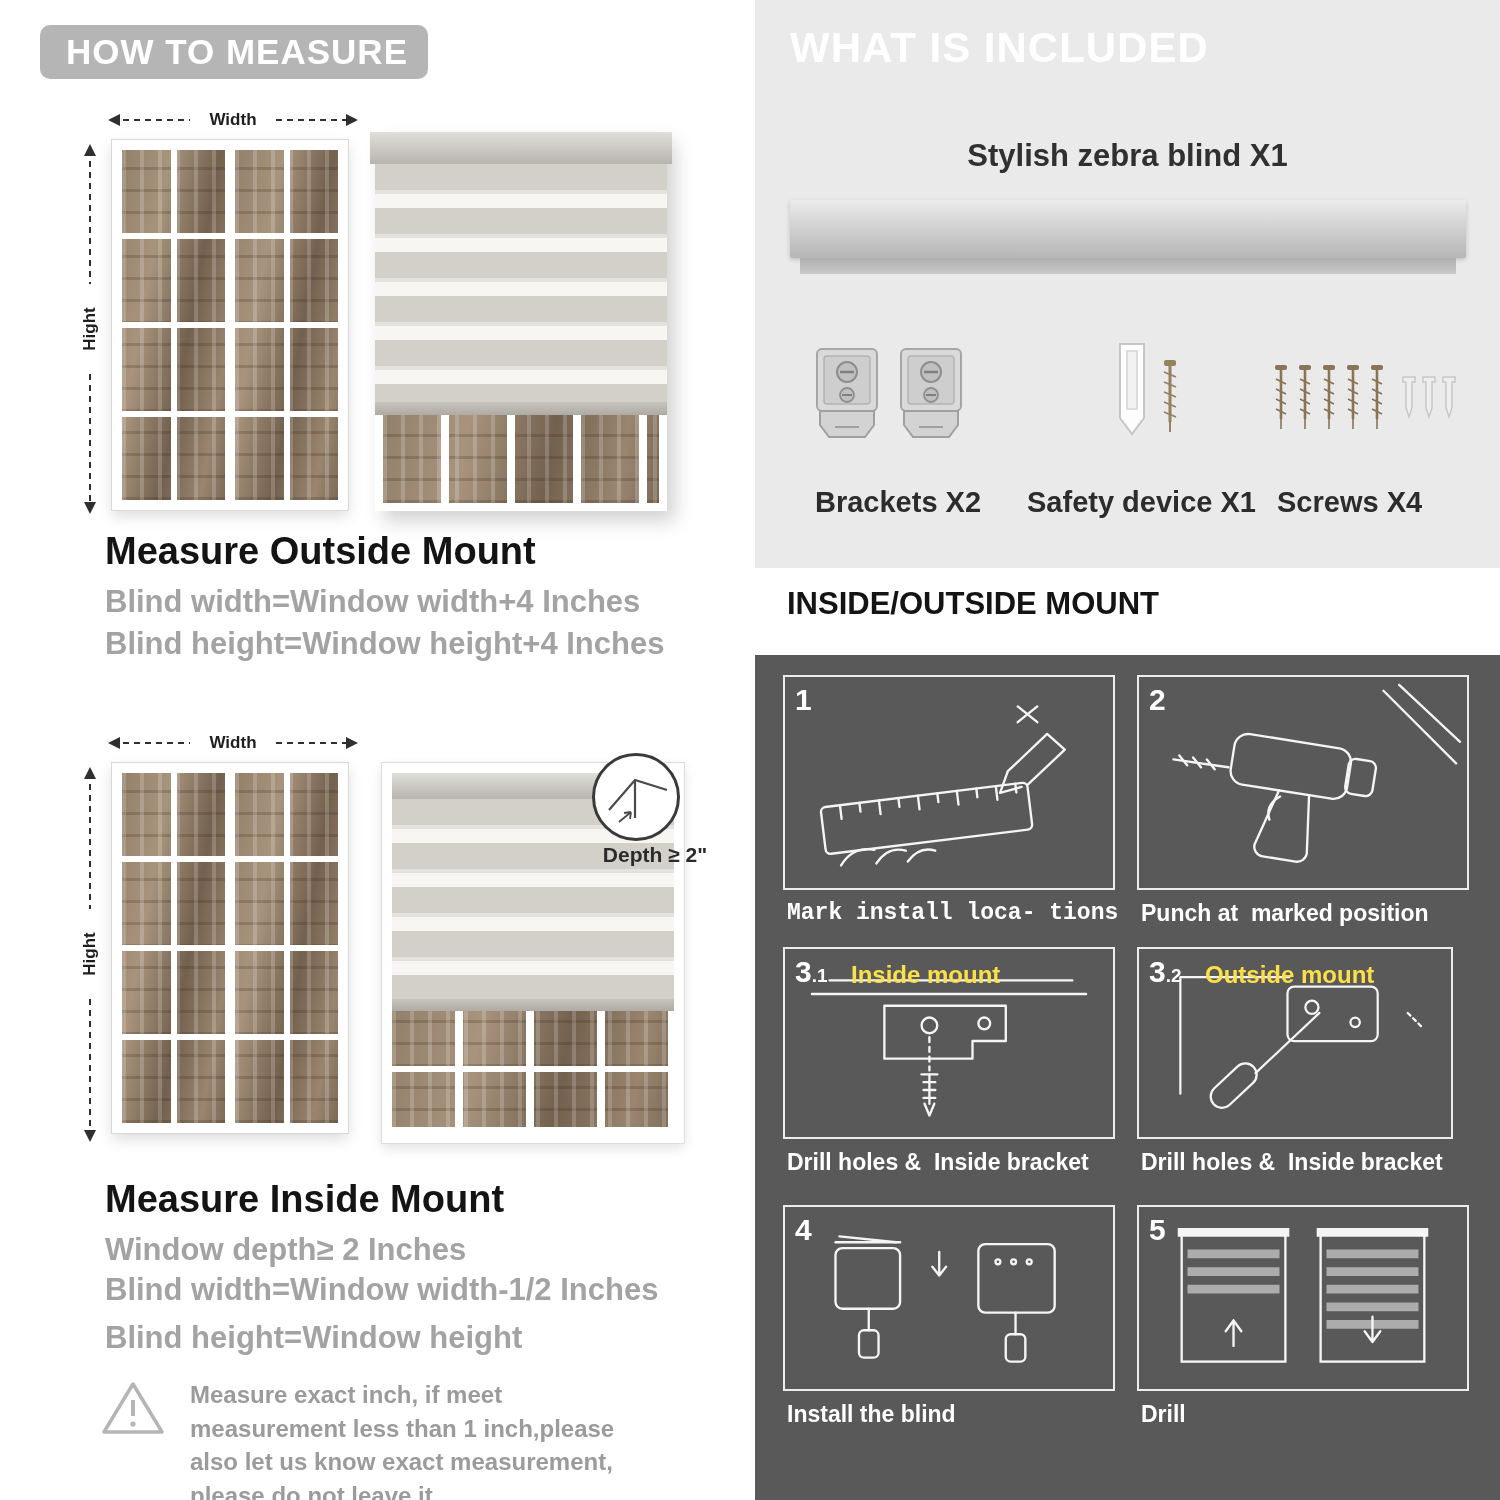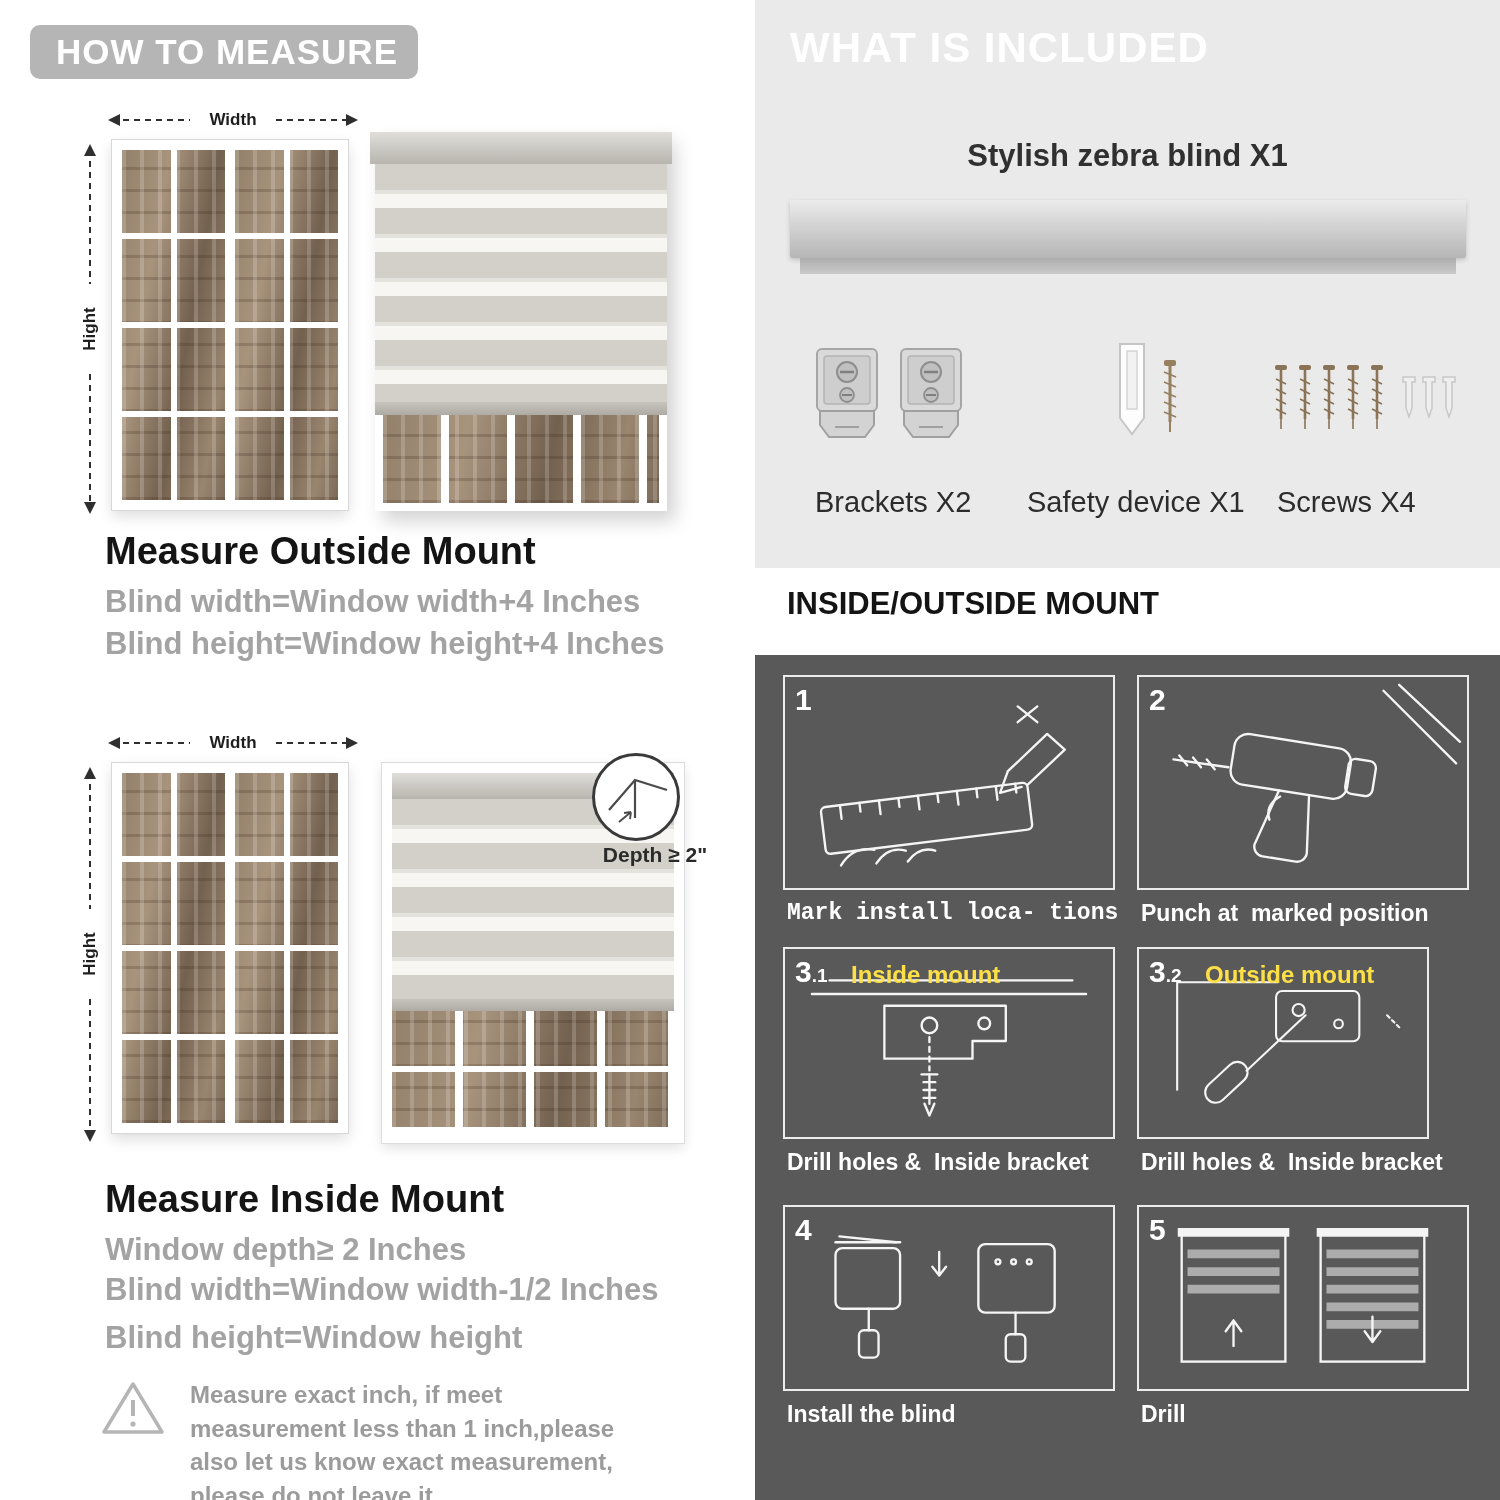--- a/index.html
+++ b/index.html
@@ -9,21 +9,21 @@
   }
   :root{
     --photo:
       repeating-linear-gradient(90deg, rgba(255,255,255,.18) 0 4px, rgba(255,255,255,0) 4px 18px),
       repeating-linear-gradient(0deg, rgba(60,40,25,.22) 0 3px, rgba(0,0,0,0) 3px 22px),
       linear-gradient(100deg,#93806a 0%,#a8947d 30%,#73614f 60%,#9a866f 85%,#7c6a58 100%);
   }
 
   
   .badge{
-    position:absolute; left:30px; top:25px; width:388px; height:54px;
+    position:absolute; left:40px; top:25px; width:388px; height:54px;
     background:#b5b5b5; border-radius:10px; color:#fff; font-weight:bold;
     font-size:35px; line-height:54px; padding-left:26px; box-sizing:border-box;
     letter-spacing:1px;
   }
   .figure{ position:absolute; }
   .fig-outside{ left:60px; top:100px; width:650px; height:425px; }
   .fig-inside{ left:60px; top:715px; width:680px; height:460px; }
 
   .arrow-w{ position:absolute; left:48px; top:8px; }
   .fig-inside .arrow-w{ top:16px; }
@@ -105,31 +105,31 @@
     background:linear-gradient(180deg,#ececec 0%,#d2d2d2 45%,#b6b6b6 100%);
     border-radius:2px; box-shadow:0 2px 5px rgba(0,0,0,.18);
   }
   .headrail::after{
     content:""; position:absolute; left:10px; right:10px; top:58px; height:16px;
     background:linear-gradient(180deg,#aeaeae,#c9c9c9);
   }
   .bracket-icons{ position:absolute; left:58px; top:345px; display:flex; gap:16px; }
   .safety-wrap{ position:absolute; left:345px; top:338px; }
   .screws-wrap{ position:absolute; left:512px; top:355px; }
-  .item-label{ position:absolute; top:486px; font-size:29px; font-weight:normal; color:#2c2c2c; }
+  .item-label{ position:absolute; top:486px; font-size:29px; font-weight:bold; color:#2c2c2c; }
   .il-brackets{ left:60px; } .il-safety{ left:272px; } .il-screws{ left:522px; }
 
   .mount-header{ position:absolute; left:32px; top:586px; font-size:31px; font-weight:bold; color:#141414; }
   .panel-mount{ position:absolute; left:0; top:655px; width:745px; height:845px; background:#595959; }
 
   .step-card{ position:absolute; border:2px solid #ececec; box-sizing:border-box; }
   .sc-1{ left:28px;  top:20px;  width:332px; height:215px; }
   .sc-2{ left:382px; top:20px;  width:332px; height:215px; }
   .sc-3{ left:28px;  top:292px; width:332px; height:192px; }
-  .sc-4{ left:382px; top:292px; width:292px; height:192px; }
+  .sc-4{ left:382px; top:292px; width:316px; height:192px; }
   .sc-5{ left:28px;  top:550px; width:332px; height:186px; }
   .sc-6{ left:382px; top:550px; width:332px; height:186px; }
   .step-num{ position:absolute; left:10px; top:6px; color:#fff; font-size:30px; font-weight:bold; z-index:2; }
   .step-num .sub{ font-size:19px; }
   .step-inner-label{ position:absolute; left:66px; top:12px; color:#fde047; font-size:24px; font-weight:bold; z-index:2; }
   .step-art{ position:absolute; left:0; top:0; width:100%; height:100%; }
   .step-caption{ position:absolute; color:#fff; font-size:23px; font-weight:bold; white-space:pre-wrap; }
   .cap-1{ left:32px;  top:245px;font-family:Liberation Mono, monospace; } .cap-2{ left:386px; top:245px; }
   .cap-3{ left:32px;  top:494px; } .cap-4{ left:386px; top:494px; }
   .cap-5{ left:32px;  top:746px; } .cap-6{ left:386px; top:746px; }

